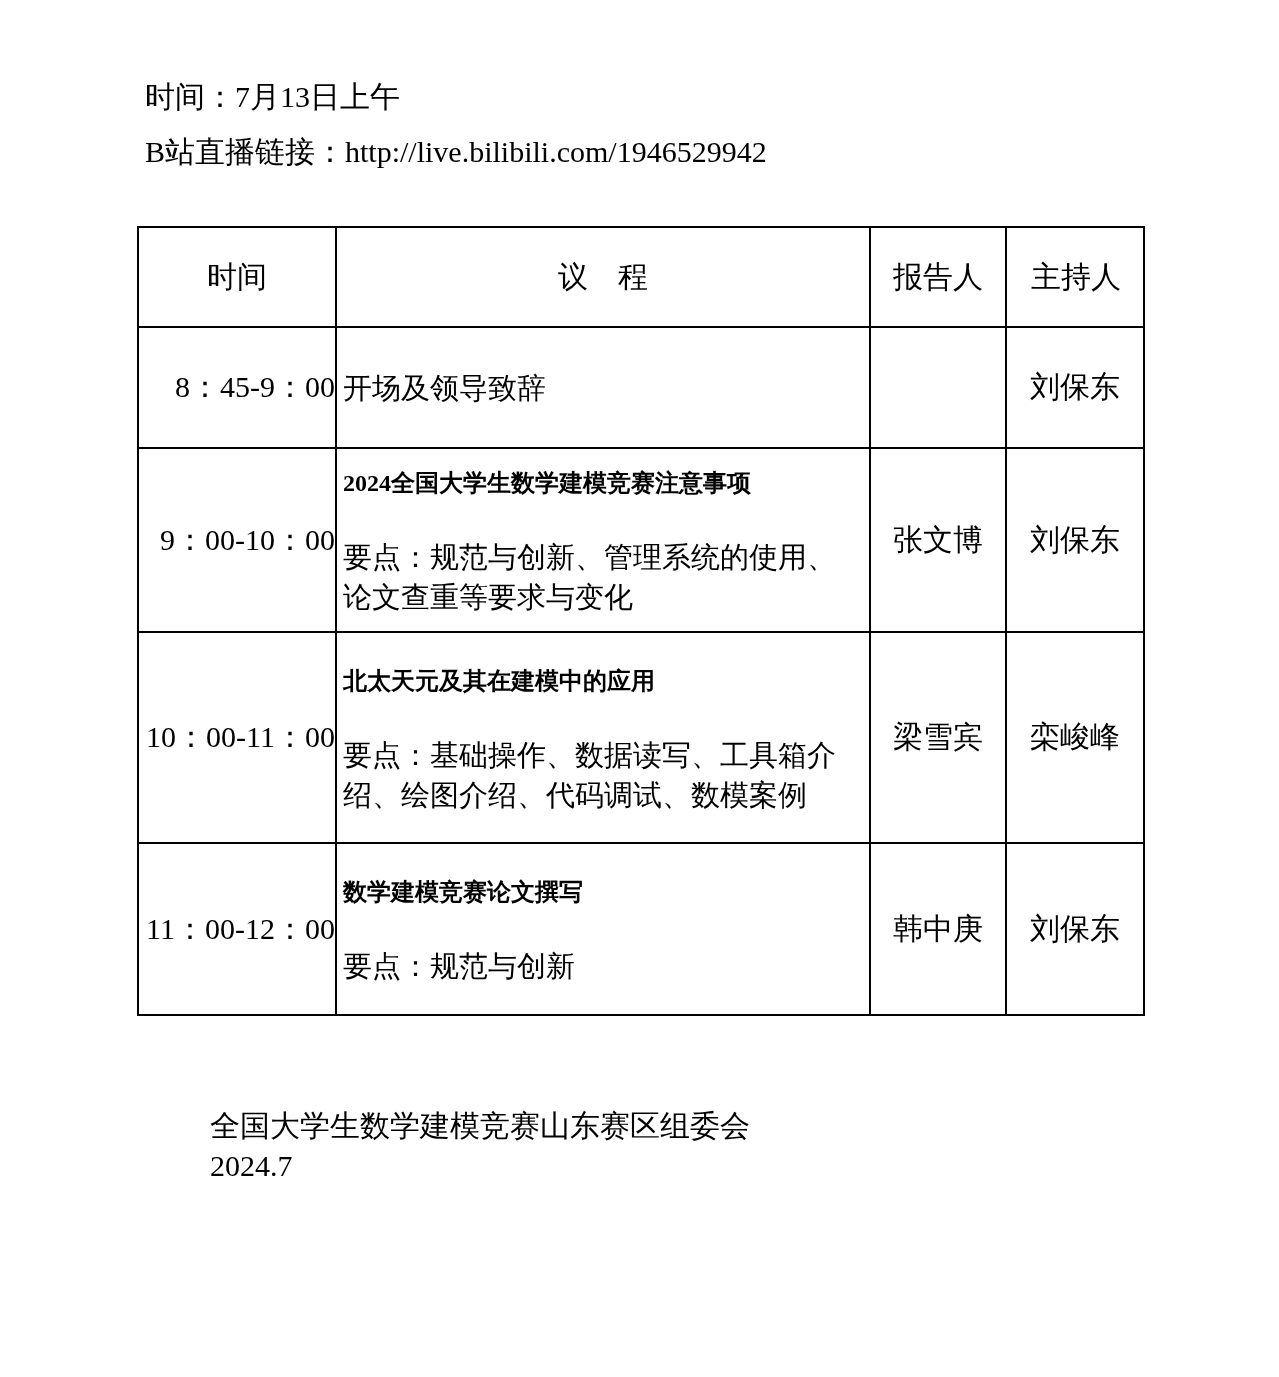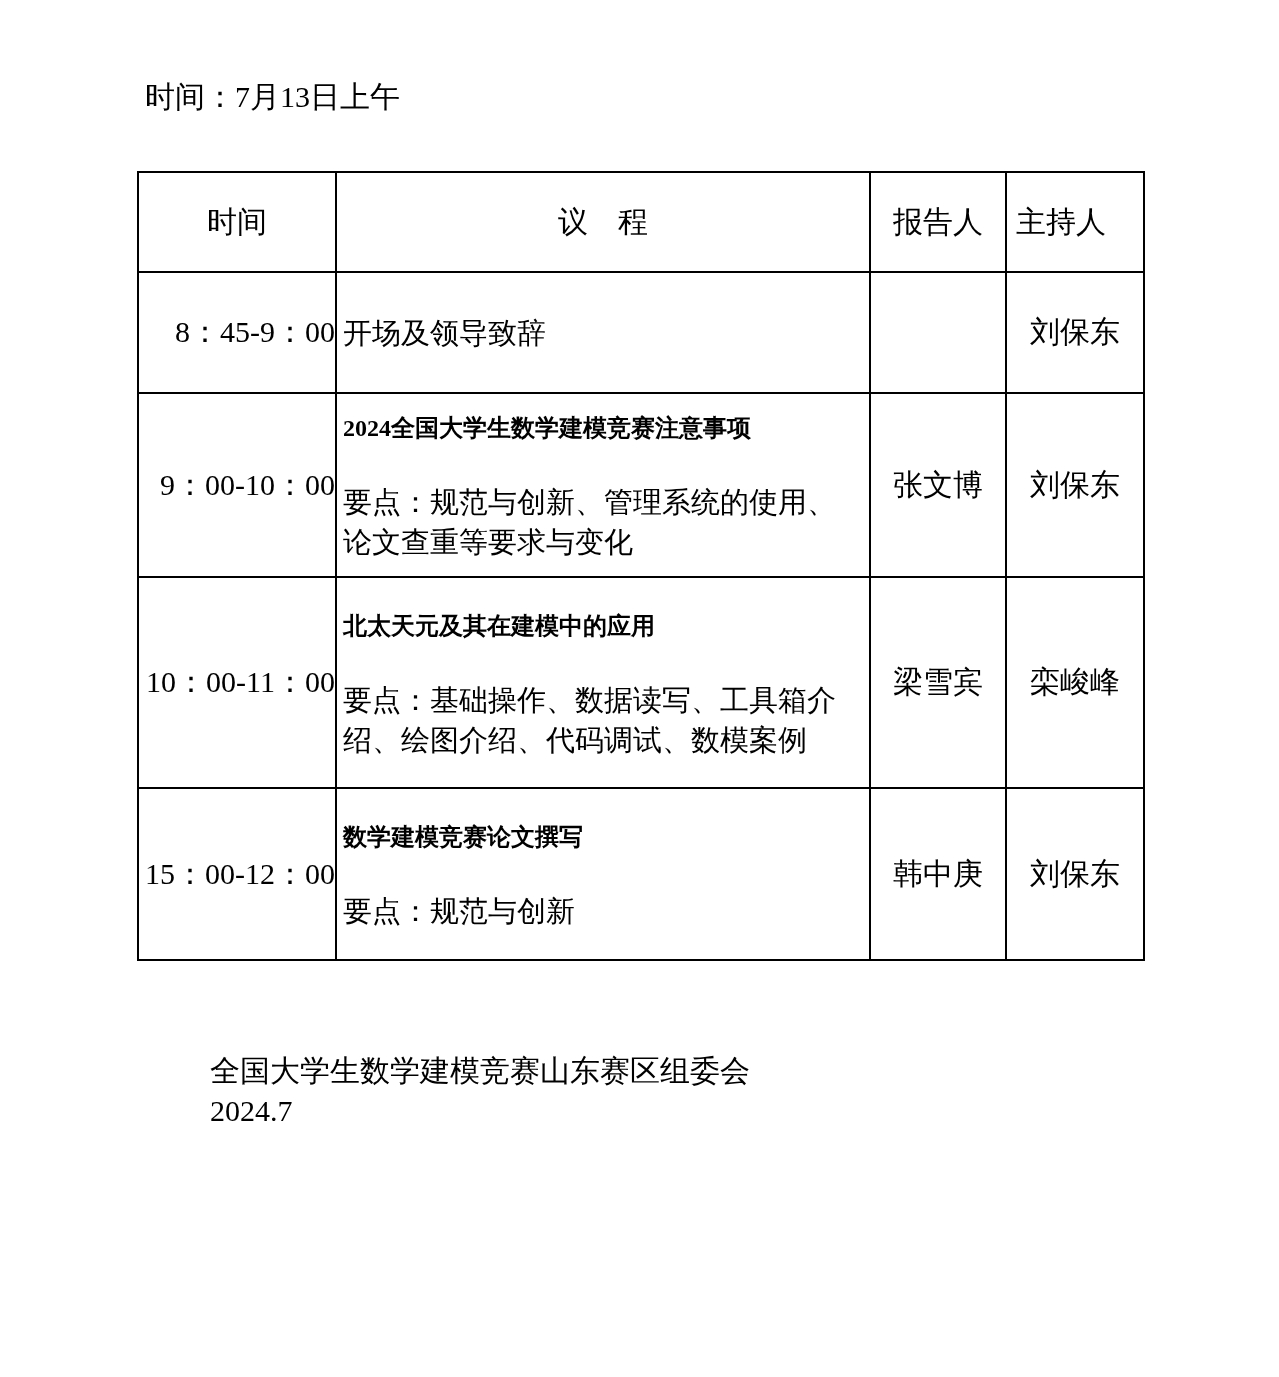--- a/index.html
+++ b/index.html
@@ -43,21 +43,21 @@
     font-weight: normal;
     overflow: hidden;
   }
   tr.header-row { height: 100px; }
   tr.row-1 { height: 121px; }
   tr.row-2 { height: 184px; }
   tr.row-3 { height: 211px; }
   tr.row-4 { height: 172px; }
 
   th { font-size: 30px; vertical-align: middle; text-align: center; }
-  th.host-h { text-align: left; padding-left: 9px; }
+  th.host-h { text-align: left; padding-left: 24px; }
 
   td.time-cell {
     font-size: 30px;
     text-align: right;
     vertical-align: middle;
     padding: 0 0 0 2px;
     white-space: nowrap;
   }
   td.agenda-cell {
     vertical-align: middle;
@@ -90,20 +90,21 @@
   .doc-footer div { margin: 0; }
 </style>
 </head>
 <body>
 
 <div>
 
 
   <div class="meta-block">
     <p class="meta-line">时间：7月13日上午</p>
+    <p class="meta-line"><span>B站直播链接：</span><span>http://live.bilibili.com/1946529942</span></p>
   </div>
 
   <table class="agenda">
     <colgroup>
       <col style="width:198px">
       <col style="width:534px">
       <col style="width:136px">
       <col style="width:138px">
     </colgroup>
     <thead>
@@ -136,21 +137,21 @@
       <tr class="row-3">
         <td class="time-cell">10：00-11：00</td>
         <td class="agenda-cell">
           <div class="agenda-heading">北太天元及其在建模中的应用</div>
           <div class="agenda-detail">要点：基础操作、数据读写、工具箱介绍、绘图介绍、代码调试、数模案例</div>
         </td>
         <td class="name-cell">梁雪宾</td>
         <td class="name-cell">栾峻峰</td>
       </tr>
       <tr class="row-4">
-        <td class="time-cell">15：00-12：00</td>
+        <td class="time-cell">11：00-12：00</td>
         <td class="agenda-cell">
           <div class="agenda-heading">数学建模竞赛论文撰写</div>
           <div class="agenda-detail">要点：规范与创新</div>
         </td>
         <td class="name-cell">韩中庚</td>
         <td class="name-cell">刘保东</td>
       </tr>
     </tbody>
   </table>
 

